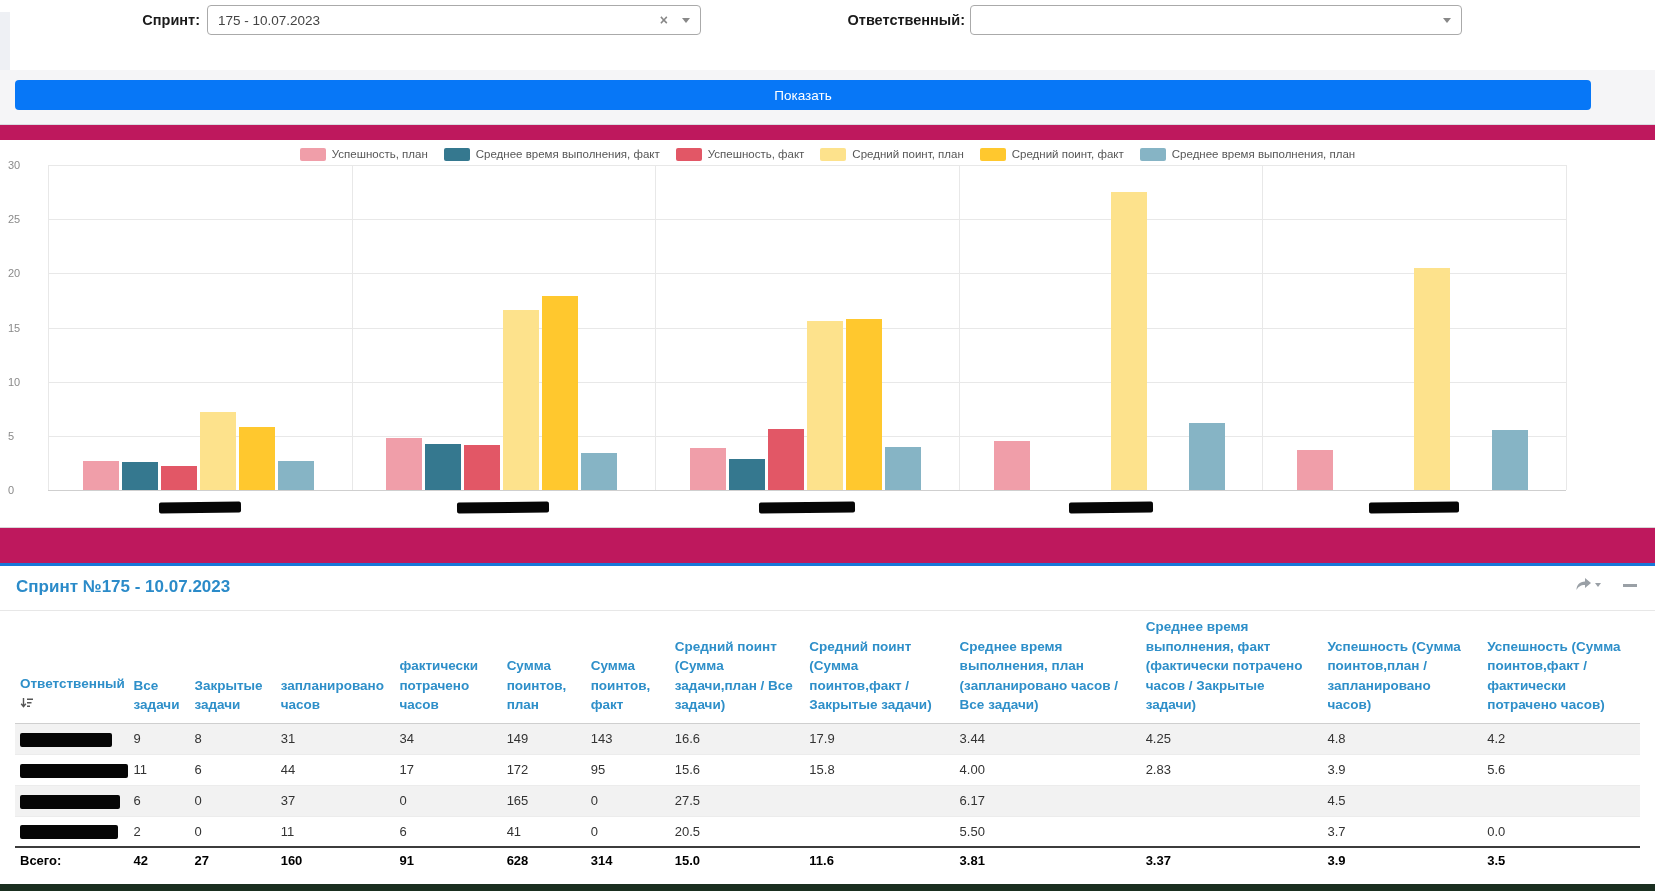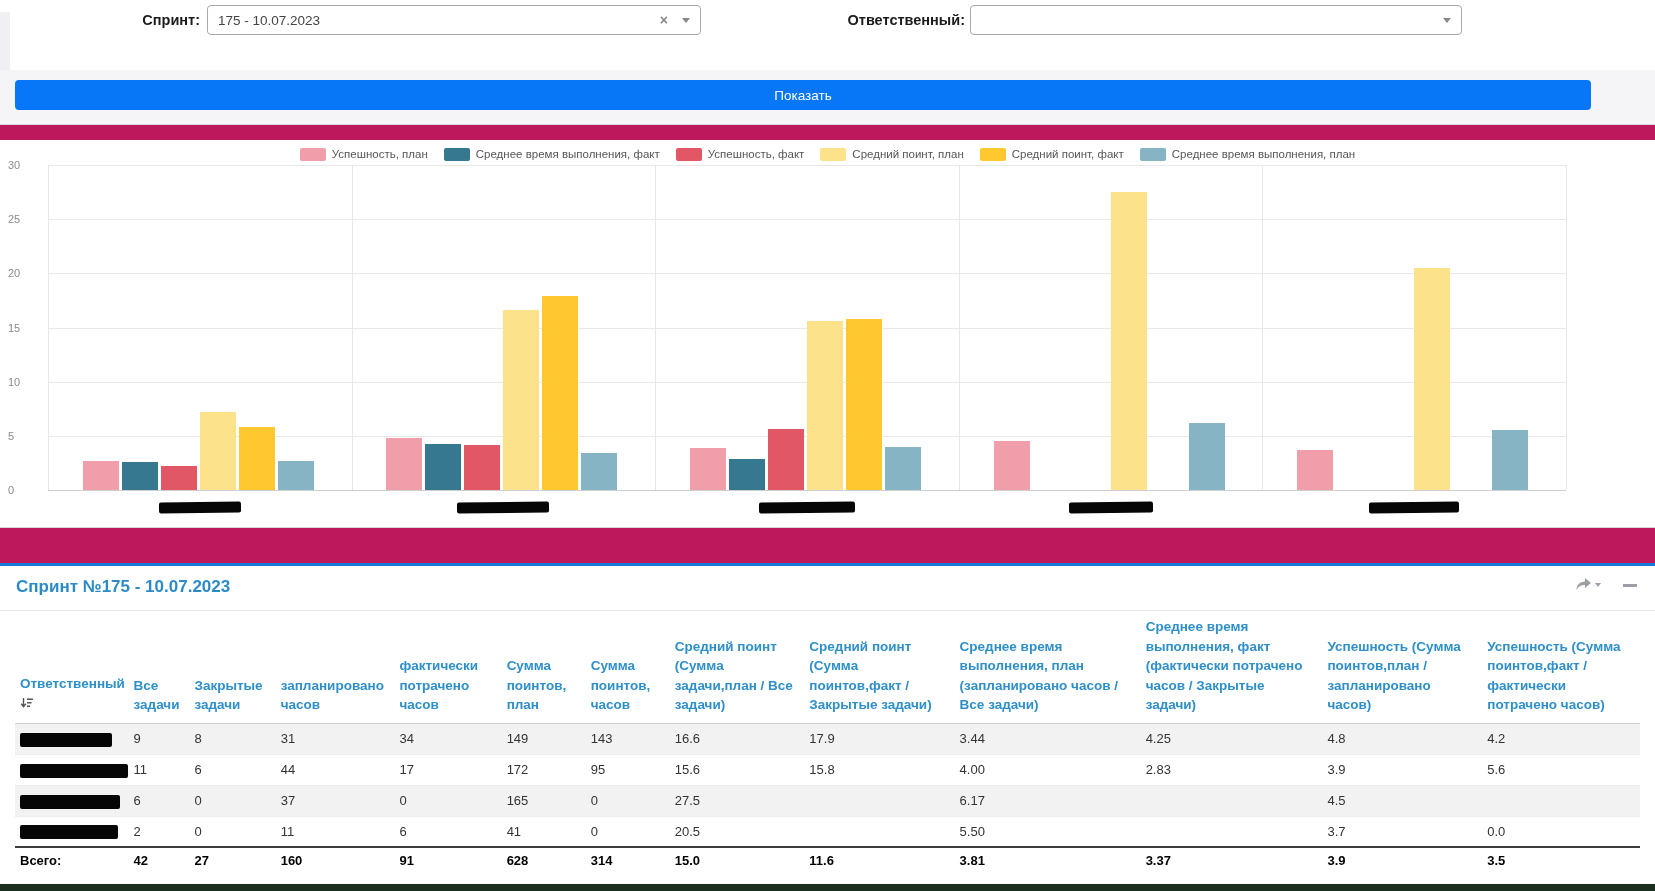--- a/index.html
+++ b/index.html
@@ -195,21 +195,21 @@
                   <path d="M3.5 1 V9 M1.2 6.8 L3.5 9.6 L5.8 6.8" stroke="#555" stroke-width="1.4" fill="none"></path>
                   <rect x="7" y="1.5" width="6" height="1.5" fill="#555"></rect>
                   <rect x="7" y="5" width="4.5" height="1.5" fill="#555"></rect>
                   <rect x="7" y="8.5" width="3" height="1.5" fill="#555"></rect>
                 </svg></span></th>
             <th>Все задачи</th>
             <th>Закрытые задачи</th>
             <th>запланировано часов</th>
             <th>фактически потрачено часов</th>
             <th>Сумма поинтов, план</th>
-            <th>Сумма поинтов, часов</th>
+            <th>Сумма поинтов, факт</th>
             <th>Средний поинт (Сумма задачи,план / Все задачи)</th>
             <th>Средний поинт (Сумма поинтов,факт / Закрытые задачи)</th>
             <th>Среднее время выполнения, план (запланировано часов / Все задачи)</th>
             <th>Среднее время выполнения, факт (фактически потрачено часов / Закрытые задачи)</th>
             <th>Успешность (Сумма поинтов,план / запланировано часов)</th>
             <th>Успешность (Сумма поинтов,факт / фактически потрачено часов)</th>
           </tr>
         </thead>
       <tbody id="tbody">
           <tr>

